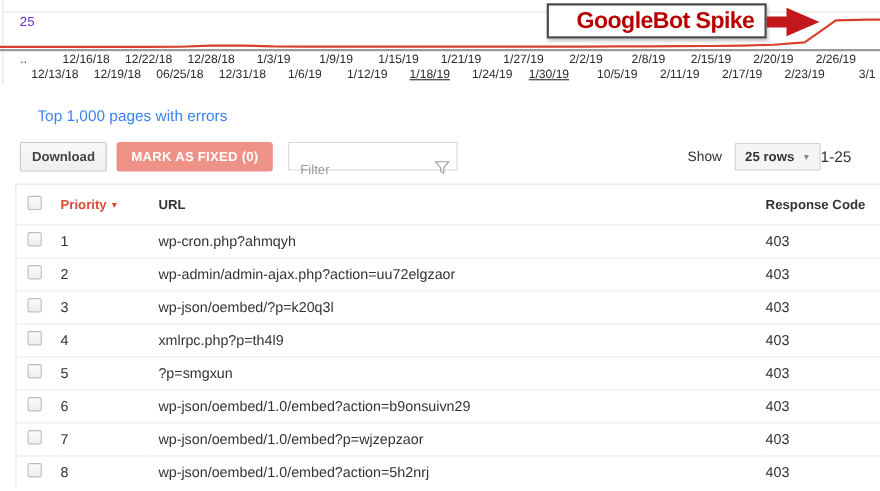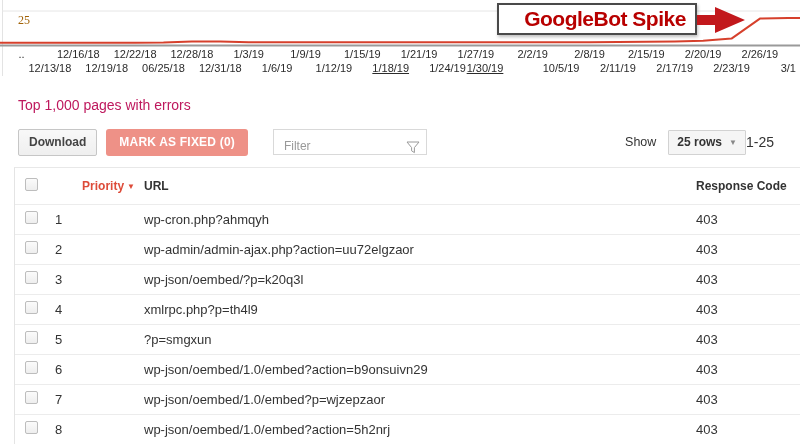--- a/index.html
+++ b/index.html
@@ -6,46 +6,46 @@
   * { box-sizing:border-box; }
   .page {
     position:relative; width:800px; height:446px; overflow:hidden;
     background:#fff; font-family:"Liberation Sans", sans-serif; color:#333;
   }
 
   
   .chart-wrap { position:relative; width:800px; height:80px; }
   .chart-left-border { position:absolute; left:2px; top:0; width:1px; height:76px; background:#e3e3e3; }
   .chart-svg { position:absolute; left:0; top:0; }
-  .y-grid-label { position:absolute; left:18px; top:13px; font-size:12px; color:#a16207;font-family:Liberation Serif, serif; }
+  .y-grid-label { position:absolute; left:18px; top:13px; font-size:12px; color:#6d28d9; }
   .xlabel { position:absolute; font-size:11px; color:#2b2b2b; white-space:nowrap; transform:translateX(-50%); }
   .annotation-box {
     position:absolute; left:497px; top:3px; width:200px; height:32px;
     background:#fff; border:2px solid #4a4a4a; box-shadow:1px 2px 3px rgba(0,0,0,.25);
     display:flex; align-items:center; justify-content:center;
     font-size:21px; font-weight:bold; color:#b80000; letter-spacing:-0.5px;padding-left:16px;
   }
   .annotation-arrow { position:absolute; left:695px; top:0; }
 
   
-  .section-heading { margin:17px 0 0 18px; font-size:14px; color:#be185d; }
+  .section-heading { margin:17px 0 0 34px; font-size:14px; color:#3b82f6; }
   .toolbar { display:flex; align-items:center; margin:15px 18px 0 18px; height:28px; }
   .btn-download {
     height:27px; padding:0 10px; border:1px solid #c6c6c6; border-radius:2px;
     background:linear-gradient(#f8f8f8,#efefef); font-family:inherit;
     font-size:12px; font-weight:bold; color:#444; cursor:pointer;
   }
   .btn-markfixed {
     height:27px; margin-left:9px; padding:0 13px; border:none; border-radius:3px;
     background:#ee9187; font-family:inherit; font-size:12px; font-weight:bold;
     color:#fff; letter-spacing:.2px; cursor:default;
   }
   .filter-box {
-    margin-left:25px; width:154px; height:26px; border:1px solid #d9d9d9;
-    display:flex; align-items:flex-end; padding:4px 6px 0 8px; background:#fff;
+    margin-left:14px; width:154px; height:26px; border:1px solid #d9d9d9;
+    display:flex; align-items:flex-start; padding:16px 6px 0 8px; background:#fff;
   }
   .filter-box input {
     border:none; outline:none; flex:1; min-width:0; font-family:inherit;
     font-size:12px; color:#333; background:transparent;
   }
   .filter-box input::placeholder { color:#999; }
   .toolbar-right { margin-left:auto; display:flex; align-items:center; padding-right:8px; }
   .show-label { font-size:12.5px; color:#333; margin-right:12px; }
   .rows-dd {
     height:25px; padding:0 8px; border:1px solid #d2d2d2; border-radius:1px;
@@ -59,21 +59,21 @@
   .table-wrap { margin:11px 0 0 14px; border-top:1px solid #e8e8e8; border-left:1px solid #e4e4e4; }
   table { width:786px; border-collapse:collapse; table-layout:fixed; }
   col.c1 { width:40px; } col.c2 { width:80px; } col.c4 { width:110px; }
   th, td { text-align:left; padding:0; border-bottom:1px solid #ececec; }
   thead th { height:36px; font-size:12px; font-weight:bold; color:#333; }
   tbody td { height:30px; font-size:13px; color:#333; }
   tbody tr:last-child td { border-bottom:none; }
   .cell-cb { padding-left:10px; }
   .cell-url { padding-left:9px; }
   .cell-code { padding-left:5px; }
-  .th-priority { color:#dd4b39;text-align:right; }
+  .th-priority { color:#dd4b39; }
   .sort-arrow { font-size:8px; color:#dd4b39; margin-left:3px; vertical-align:1px; }
   .cb {
     display:inline-block; width:13px; height:13px; border:1px solid #bdbdbd;
     border-radius:2px; background:linear-gradient(#fbfbfb,#eeeeee); cursor:pointer;
   }
 </style>
 </head>
 <body>
 
 <div class="page">
@@ -97,21 +97,21 @@
         <div class="xlabel" style="left: 220.3px; top: 62px;">12/31/18</div>
         <div class="xlabel" style="left: 248.7px; top: 48px;">1/3/19</div>
         <div class="xlabel" style="left: 277.1px; top: 62px;">1/6/19</div>
         <div class="xlabel" style="left: 305.5px; top: 48px;">1/9/19</div>
         <div class="xlabel" style="left: 333.9px; top: 62px;">1/12/19</div>
         <div class="xlabel" style="left: 362.3px; top: 48px;">1/15/19</div>
         <div class="xlabel" style="left: 390.7px; top: 62px; text-decoration: underline;">1/18/19</div>
         <div class="xlabel" style="left: 419.1px; top: 48px;">1/21/19</div>
         <div class="xlabel" style="left: 447.5px; top: 62px;">1/24/19</div>
         <div class="xlabel" style="left: 475.9px; top: 48px;">1/27/19</div>
-        <div class="xlabel" style="left: 485px; top: 62px; text-decoration: underline;">1/30/19</div>
+        <div class="xlabel" style="left: 499px; top: 62px; text-decoration: underline;">1/30/19</div>
         <div class="xlabel" style="left: 532.7px; top: 48px;">2/2/19</div>
         <div class="xlabel" style="left: 561.1px; top: 62px;">10/5/19</div>
         <div class="xlabel" style="left: 589.5px; top: 48px;">2/8/19</div>
         <div class="xlabel" style="left: 617.9px; top: 62px;">2/11/19</div>
         <div class="xlabel" style="left: 646.3px; top: 48px;">2/15/19</div>
         <div class="xlabel" style="left: 674.7px; top: 62px;">2/17/19</div>
         <div class="xlabel" style="left: 703.1px; top: 48px;">2/20/19</div>
         <div class="xlabel" style="left: 731.5px; top: 62px;">2/23/19</div>
         <div class="xlabel" style="left: 759.9px; top: 48px;">2/26/19</div>
         <div class="xlabel" style="left: 788.3px; top: 62px;">3/1</div>

